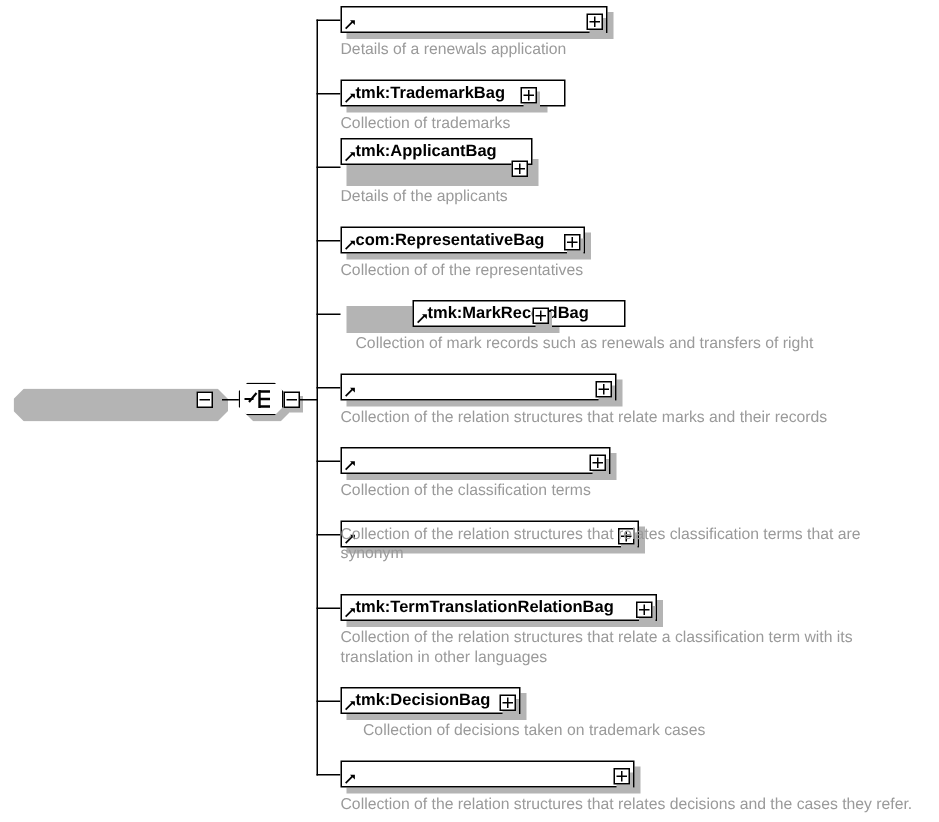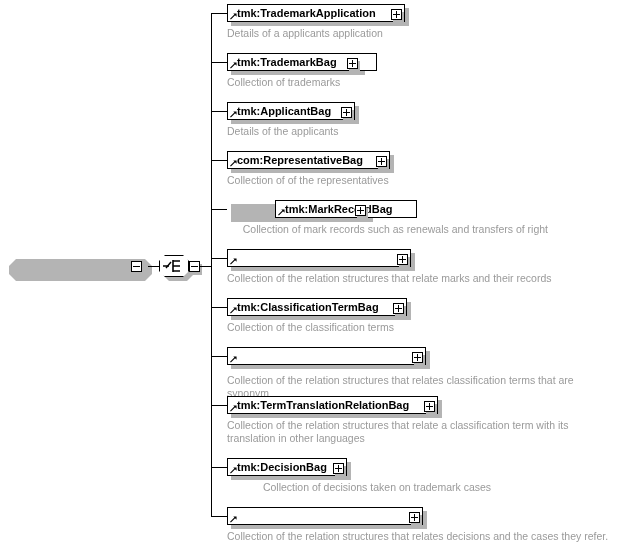--- a/index.html
+++ b/index.html
@@ -196,40 +196,39 @@
   <div class="line-v" style="left:211px; top:13px; height:504px;"></div>
 
   <div id="children">
       <div class="line-h" style="left: 211px; top: 13px; width: 16px;"></div>
       <div class="elem-shadow" style="left: 231px; top: 8px; width: 178px;"></div>
       <div class="elem" style="left: 227px; top: 4px; width: 178px;">
         <svg class="ref-arrow" viewBox="0 0 8 8">
           <line x1="0.5" y1="7" x2="6" y2="1.5" stroke="#000" stroke-width="1.3"></line>
           <polygon points="7.5,0.5 7.5,4.2 3.8,0.5" fill="#000"></polygon>
         </svg>
-        <span class="elem-label">tmk:TrademarkApplication</span>
       </div>
       <div class="expander-shadow" style="left: 393px; top: 12px;"></div>
       <div class="expander plus" style="left: 391px; top: 9px;"></div>
-      <div class="desc" style="left: 227px; top: 27px; width: 300px;">Details of a applicants application</div>
+      <div class="desc" style="left: 227px; top: 27px; width: 300px;">Details of a renewals application</div>
       <div class="line-h" style="left: 211px; top: 62px; width: 16px;"></div>
       <div class="elem-shadow" style="left: 231px; top: 57px; width: 134px;"></div>
       <div class="elem" style="left: 227px; top: 53px; width: 150px;">
         <svg class="ref-arrow" viewBox="0 0 8 8">
           <line x1="0.5" y1="7" x2="6" y2="1.5" stroke="#000" stroke-width="1.3"></line>
           <polygon points="7.5,0.5 7.5,4.2 3.8,0.5" fill="#000"></polygon>
         </svg>
         <span class="elem-label">tmk:TrademarkBag</span>
       </div>
       <div class="expander-shadow" style="left: 349px; top: 61px;"></div>
       <div class="expander plus" style="left: 347px; top: 58px;"></div>
       <div class="desc" style="left: 227px; top: 76px; width: 300px;">Collection of trademarks</div>
       <div class="line-h" style="left: 211px; top: 111px; width: 16px;"></div>
       <div class="elem-shadow" style="left: 231px; top: 106px; width: 128px;"></div>
-      <div class="elem" style="left: 227px; top: 102px; width: 128px;">
+      <div class="elem" style="left: 227px; top: 92px; width: 128px;">
         <svg class="ref-arrow" viewBox="0 0 8 8">
           <line x1="0.5" y1="7" x2="6" y2="1.5" stroke="#000" stroke-width="1.3"></line>
           <polygon points="7.5,0.5 7.5,4.2 3.8,0.5" fill="#000"></polygon>
         </svg>
         <span class="elem-label">tmk:ApplicantBag</span>
       </div>
       <div class="expander-shadow" style="left: 343px; top: 110px;"></div>
       <div class="expander plus" style="left: 341px; top: 107px;"></div>
       <div class="desc" style="left: 227px; top: 125px; width: 300px;">Details of the applicants</div>
       <div class="line-h" style="left: 211px; top: 160px; width: 16px;"></div>
@@ -248,55 +247,54 @@
       <div class="elem-shadow" style="left: 231px; top: 204px; width: 142px;"></div>
       <div class="elem" style="left: 227px; top: 200px; width: 142px; margin-left: 48px;">
         <svg class="ref-arrow" viewBox="0 0 8 8">
           <line x1="0.5" y1="7" x2="6" y2="1.5" stroke="#000" stroke-width="1.3"></line>
           <polygon points="7.5,0.5 7.5,4.2 3.8,0.5" fill="#000"></polygon>
         </svg>
         <span class="elem-label">tmk:MarkRecordBag</span>
       </div>
       <div class="expander-shadow" style="left: 357px; top: 208px;"></div>
       <div class="expander plus" style="left: 355px; top: 205px;"></div>
-      <div class="desc" style="left: 218px; top: 223px; width: 330px; text-align: right;">Collection of mark records such as renewals and transfers of right</div>
+      <div class="desc" style="left: 237px; top: 223px; width: 330px;">Collection of mark records such as renewals and transfers of right</div>
       <div class="line-h" style="left: 211px; top: 258px; width: 16px;"></div>
       <div class="elem-shadow" style="left: 231px; top: 253px; width: 184px;"></div>
       <div class="elem" style="left: 227px; top: 249px; width: 184px;">
         <svg class="ref-arrow" viewBox="0 0 8 8">
           <line x1="0.5" y1="7" x2="6" y2="1.5" stroke="#000" stroke-width="1.3"></line>
           <polygon points="7.5,0.5 7.5,4.2 3.8,0.5" fill="#000"></polygon>
         </svg>
       </div>
       <div class="expander-shadow" style="left: 399px; top: 257px;"></div>
       <div class="expander plus" style="left: 397px; top: 254px;"></div>
       <div class="desc" style="left: 227px; top: 272px; width: 340px;">Collection of the relation structures that relate marks and their records</div>
       <div class="line-h" style="left: 211px; top: 307px; width: 16px;"></div>
       <div class="elem-shadow" style="left: 231px; top: 302px; width: 180px;"></div>
       <div class="elem" style="left: 227px; top: 298px; width: 180px;">
         <svg class="ref-arrow" viewBox="0 0 8 8">
           <line x1="0.5" y1="7" x2="6" y2="1.5" stroke="#000" stroke-width="1.3"></line>
           <polygon points="7.5,0.5 7.5,4.2 3.8,0.5" fill="#000"></polygon>
         </svg>
-        <span class="elem-label">tmk:ClassificationTermBag</span>
       </div>
       <div class="expander-shadow" style="left: 395px; top: 306px;"></div>
       <div class="expander plus" style="left: 393px; top: 303px;"></div>
       <div class="desc" style="left: 227px; top: 321px; width: 300px;">Collection of the classification terms</div>
       <div class="line-h" style="left: 211px; top: 356px; width: 16px;"></div>
       <div class="elem-shadow" style="left: 231px; top: 351px; width: 199px;"></div>
       <div class="elem" style="left: 227px; top: 347px; width: 199px;">
         <svg class="ref-arrow" viewBox="0 0 8 8">
           <line x1="0.5" y1="7" x2="6" y2="1.5" stroke="#000" stroke-width="1.3"></line>
           <polygon points="7.5,0.5 7.5,4.2 3.8,0.5" fill="#000"></polygon>
         </svg>
       </div>
       <div class="expander-shadow" style="left: 414px; top: 355px;"></div>
       <div class="expander plus" style="left: 412px; top: 352px;"></div>
-      <div class="desc" style="left: 227px; top: 350px; width: 390px; margin-top: 24px;">Collection of the relation structures that relates classification terms that are synonym</div>
+      <div class="desc" style="left: 227px; top: 350px; width: 390px;">Collection of the relation structures that relates classification terms that are synonym</div>
       <div class="line-h" style="left: 211px; top: 405px; width: 16px;"></div>
       <div class="elem-shadow" style="left: 231px; top: 400px; width: 211px;"></div>
       <div class="elem" style="left: 227px; top: 396px; width: 211px;">
         <svg class="ref-arrow" viewBox="0 0 8 8">
           <line x1="0.5" y1="7" x2="6" y2="1.5" stroke="#000" stroke-width="1.3"></line>
           <polygon points="7.5,0.5 7.5,4.2 3.8,0.5" fill="#000"></polygon>
         </svg>
         <span class="elem-label">tmk:TermTranslationRelationBag</span>
       </div>
       <div class="expander-shadow" style="left: 426px; top: 404px;"></div>
@@ -306,21 +304,21 @@
       <div class="elem-shadow" style="left: 231px; top: 462px; width: 120px;"></div>
       <div class="elem" style="left: 227px; top: 458px; width: 120px;">
         <svg class="ref-arrow" viewBox="0 0 8 8">
           <line x1="0.5" y1="7" x2="6" y2="1.5" stroke="#000" stroke-width="1.3"></line>
           <polygon points="7.5,0.5 7.5,4.2 3.8,0.5" fill="#000"></polygon>
         </svg>
         <span class="elem-label">tmk:DecisionBag</span>
       </div>
       <div class="expander-shadow" style="left: 335px; top: 466px;"></div>
       <div class="expander plus" style="left: 333px; top: 463px;"></div>
-      <div class="desc" style="left: 227px; top: 481px; width: 300px; text-align: center;">Collection of decisions taken on trademark cases</div>
+      <div class="desc" style="left: 242px; top: 481px; width: 300px;">Collection of decisions taken on trademark cases</div>
       <div class="line-h" style="left: 211px; top: 516px; width: 16px;"></div>
       <div class="elem-shadow" style="left: 231px; top: 511px; width: 196px;"></div>
       <div class="elem" style="left: 227px; top: 507px; width: 196px;">
         <svg class="ref-arrow" viewBox="0 0 8 8">
           <line x1="0.5" y1="7" x2="6" y2="1.5" stroke="#000" stroke-width="1.3"></line>
           <polygon points="7.5,0.5 7.5,4.2 3.8,0.5" fill="#000"></polygon>
         </svg>
       </div>
       <div class="expander-shadow" style="left: 411px; top: 515px;"></div>
       <div class="expander plus" style="left: 409px; top: 512px;"></div>

